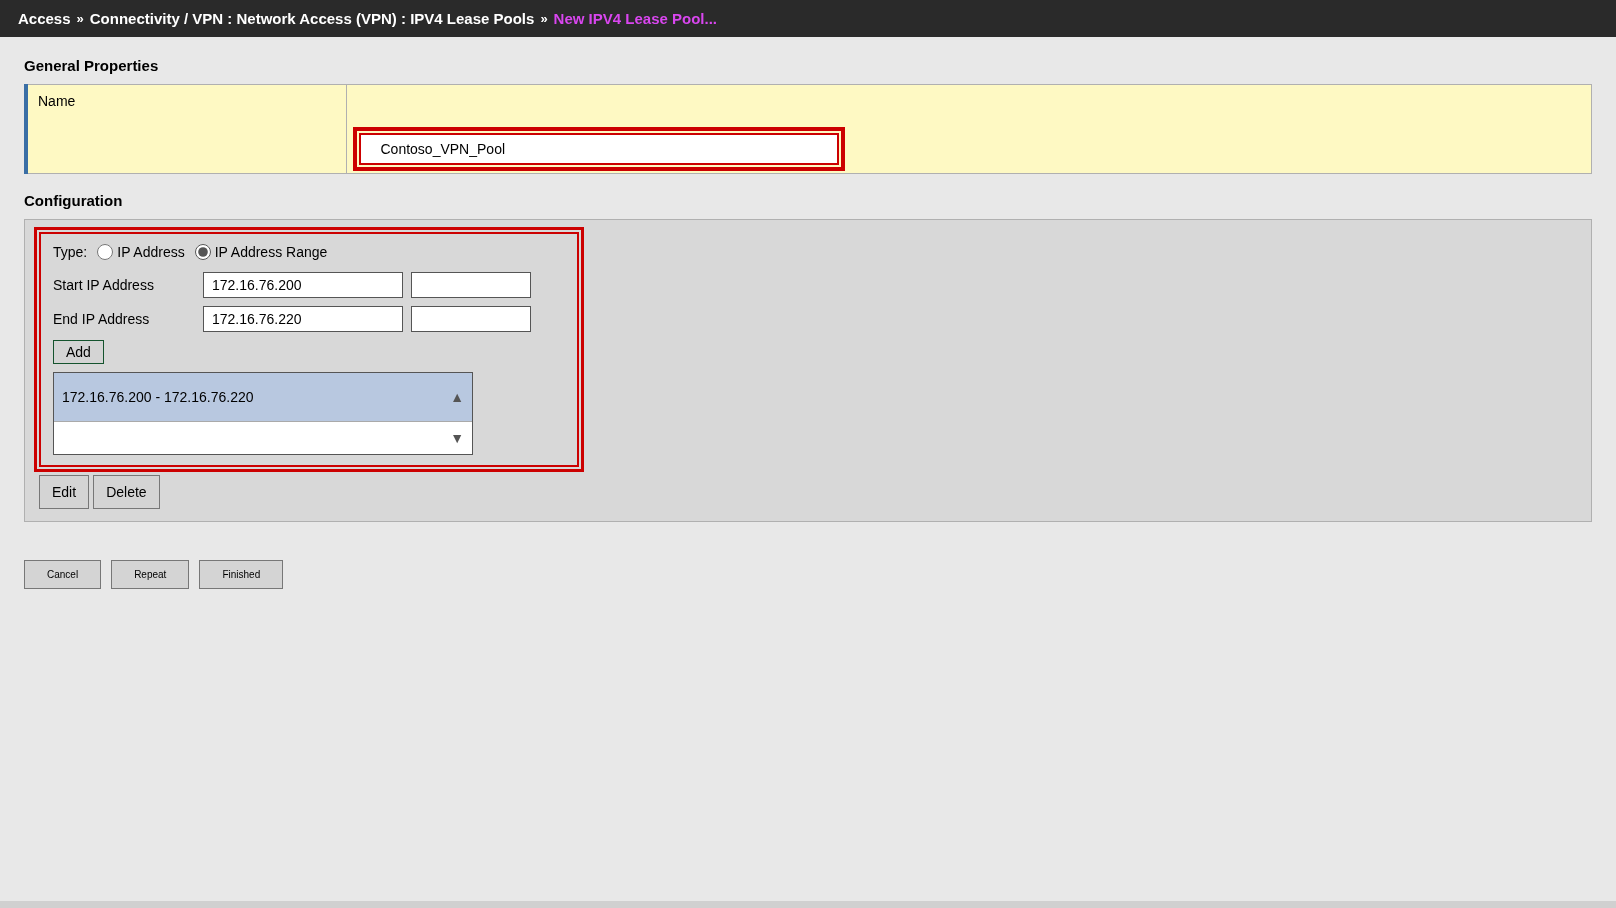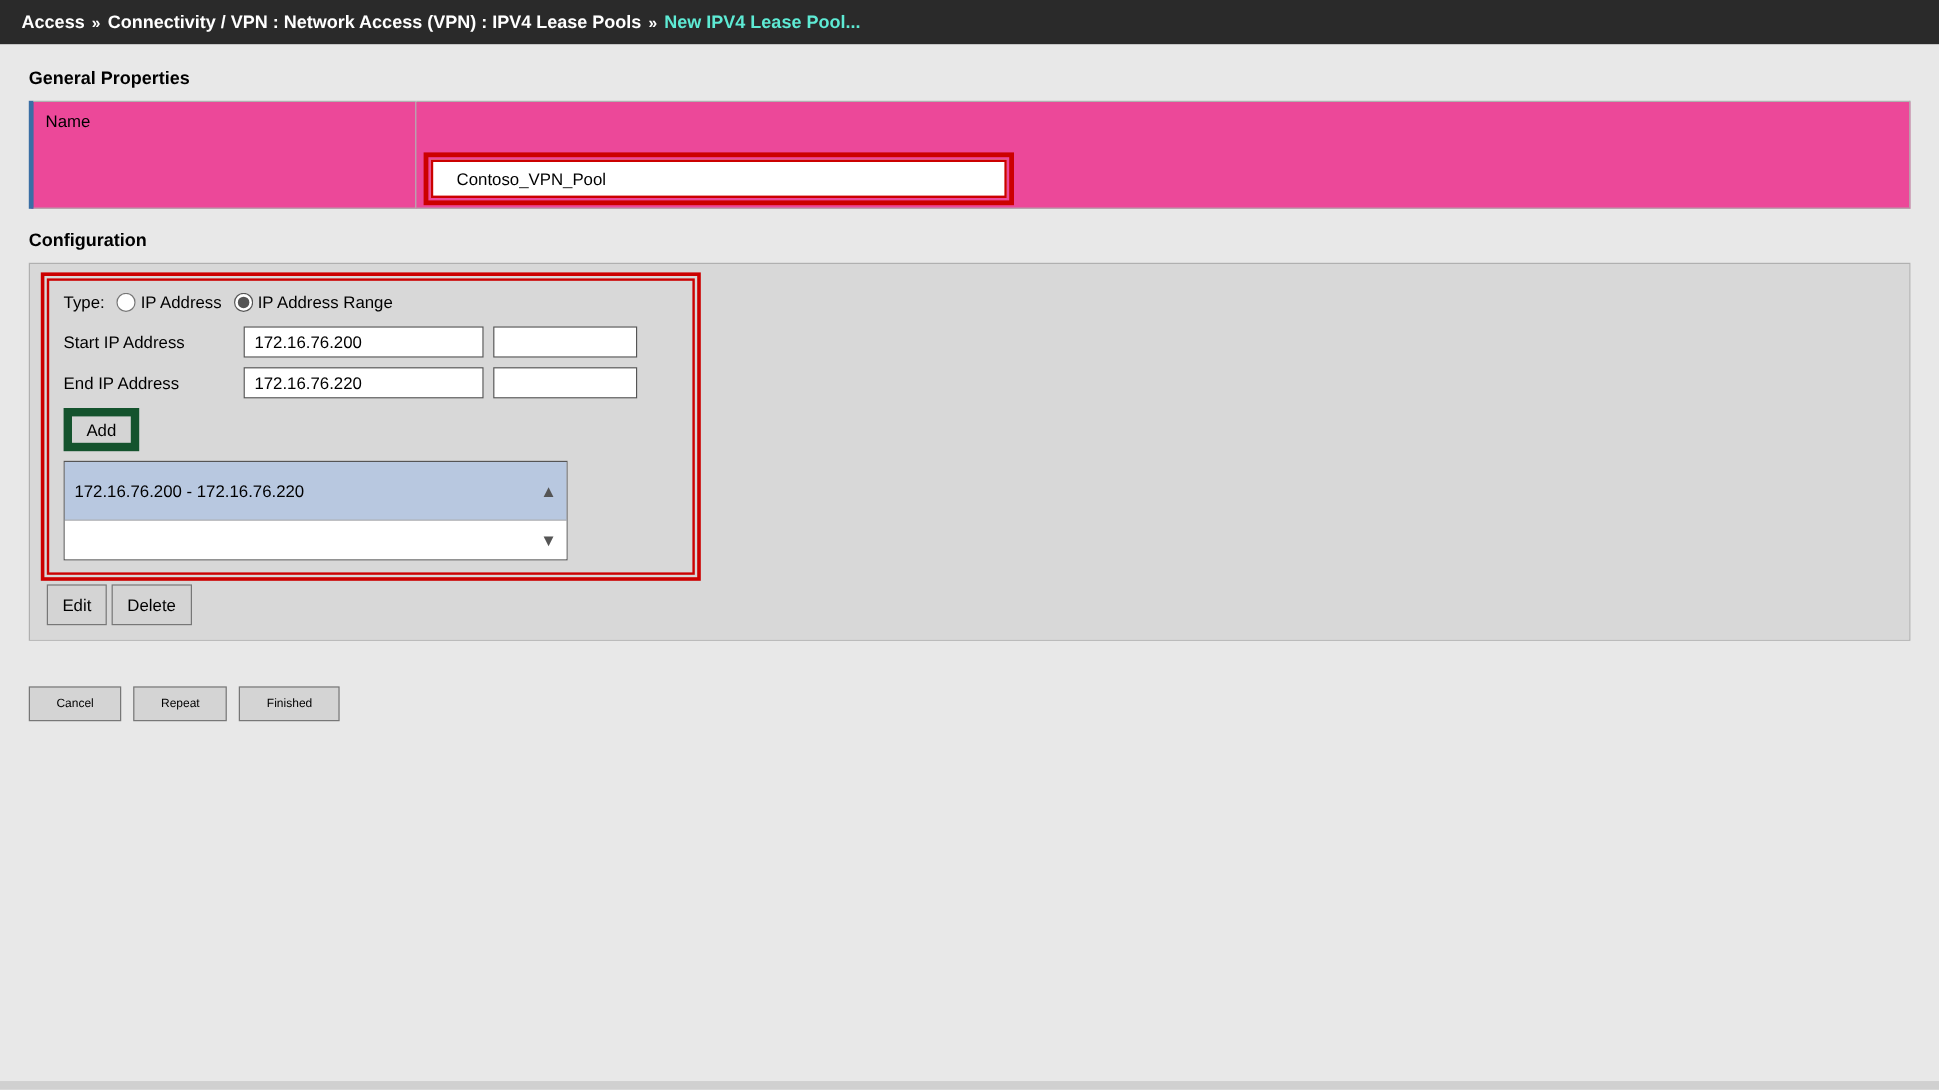--- a/index.html
+++ b/index.html
@@ -19,21 +19,21 @@
       font-weight: bold;
       display: flex;
       align-items: center;
       gap: 6px;
     }
     .header .chevron {
       color: #fff;
       font-size: 13px;
     }
     .header .highlight {
-      color: #5eead4;
+      color: #d946ef;
     }
 
     
     .main {
       background: #e8e8e8;
       padding: 20px 24px 30px 24px;
       min-height: calc(100vh - 44px);
     }
 
     
@@ -59,21 +59,21 @@
       border-bottom: 1px solid #b0b0b0;
     }
     .label-cell {
       width: 320px;
       background: #d8d8d8;
       border-right: 1px solid #b0b0b0;
       vertical-align: middle;
       font-size: 14px;
     }
     .name-row td {
-      background: #ec4899;
+      background: #fef9c3;
     }
     .name-row .label-cell {
       border-left: 4px solid #3a6ea5;
       padding-left: 10px;
     }
 
     
     .name-input-wrap {
       display: inline-block;
     }
@@ -166,21 +166,21 @@
     .ip-input-extra {
       border: 1px solid #555;
       padding: 4px 8px;
       font-size: 14px;
       width: 120px;
       background: #fff;
     }
 
     
     .add-btn {
-      border: 7px solid #14532d;
+      border: 1px solid #14532d;
       background: #d4d4d4;
       padding: 3px 12px;
       font-size: 14px;
       cursor: pointer;
       margin-bottom: 8px;
       display: inline-block;
     }
 
     
     .member-list-wrap {

